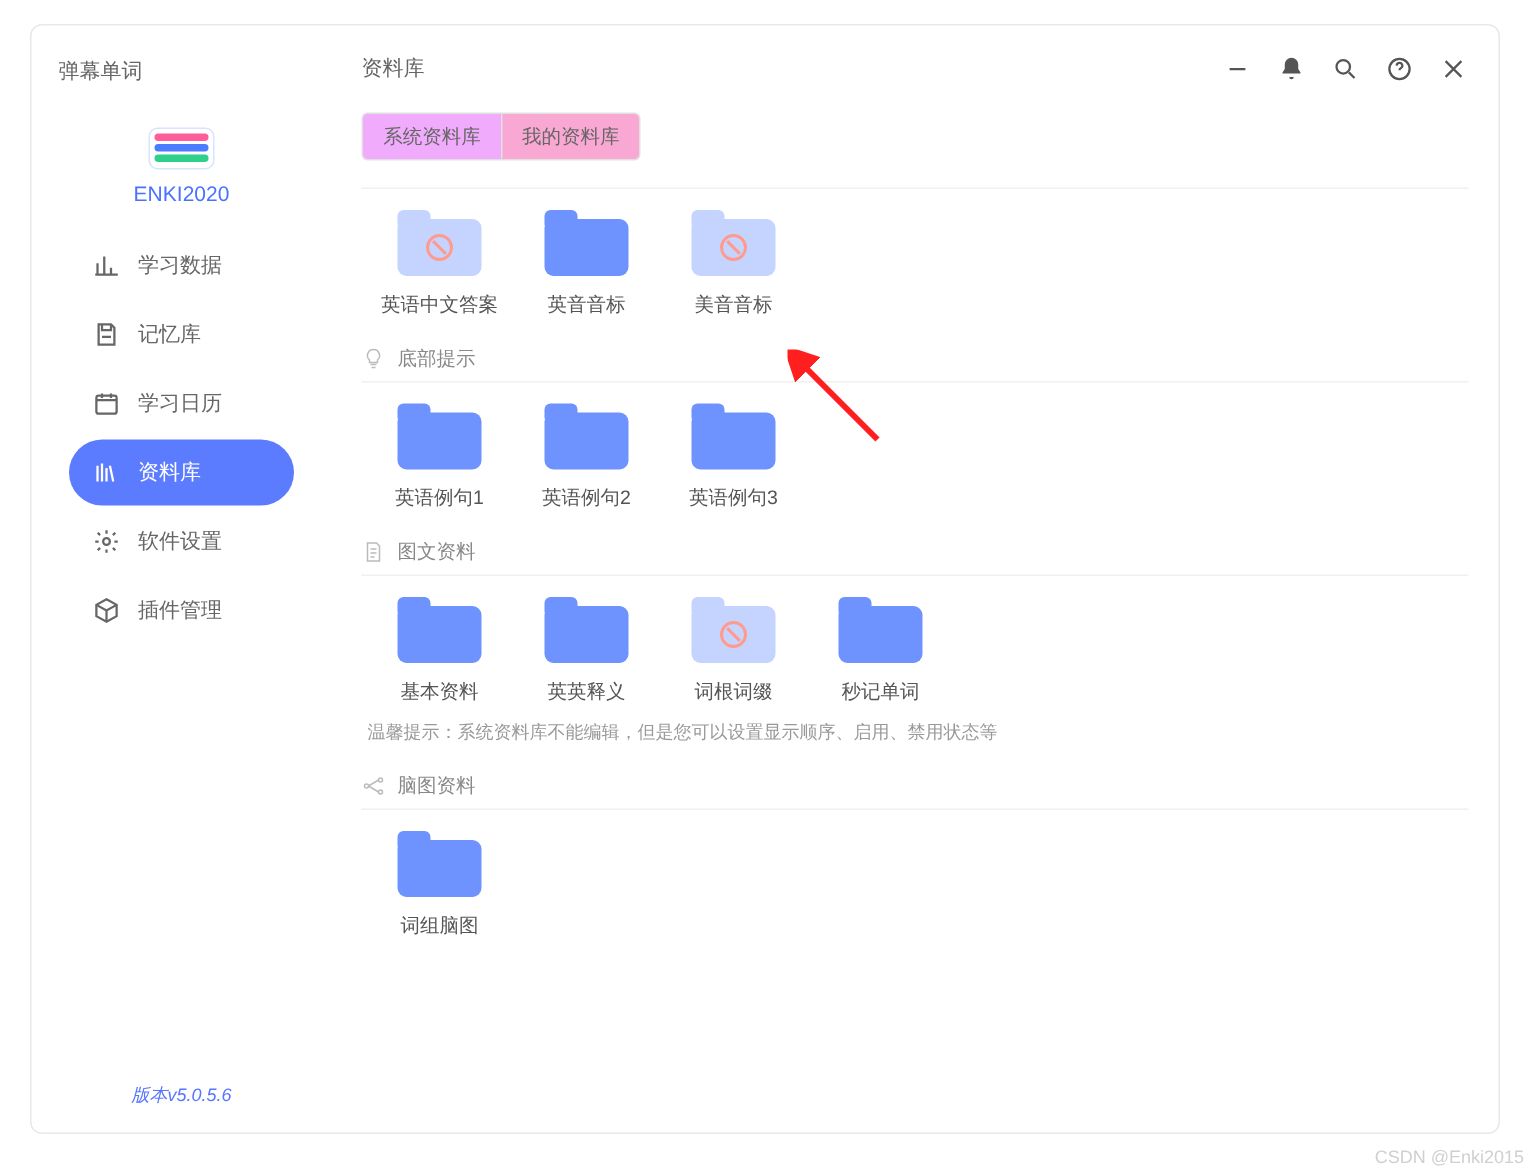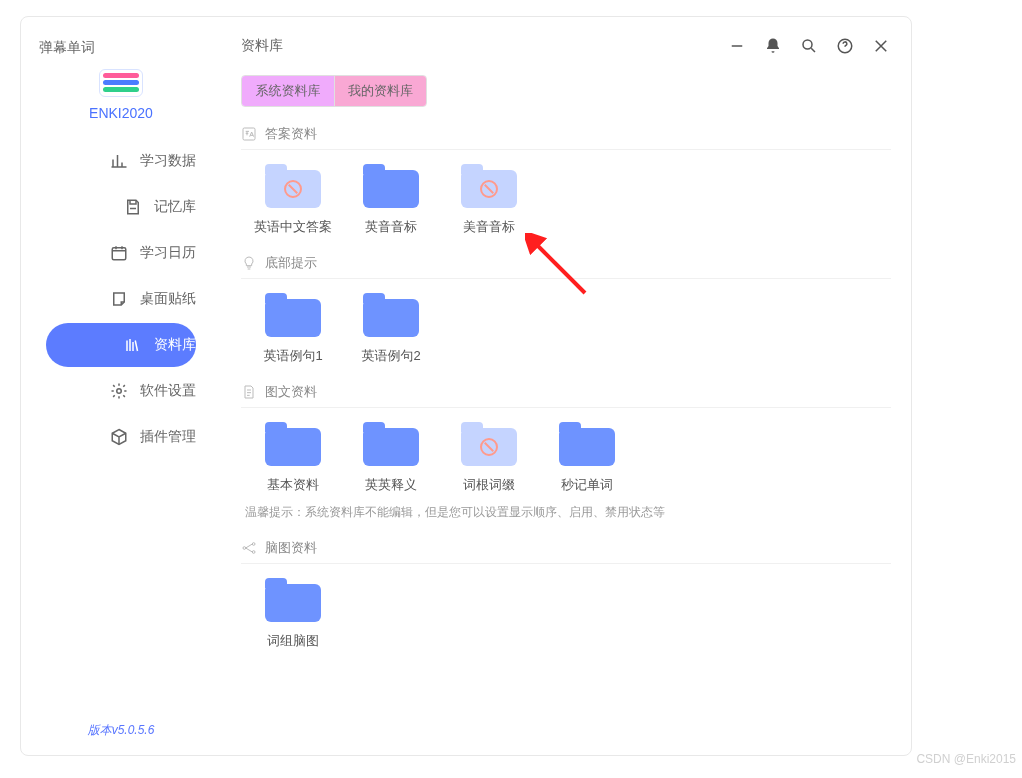--- a/index.html
+++ b/index.html
@@ -7,41 +7,42 @@
   font-family: "Microsoft YaHei", "PingFang SC", sans-serif;
   background: #fff;
   width: 1022px;
   height: 778px;
   overflow: hidden;
   position: relative;
 }
 .window {
   position: absolute;
   top: 16px; left: 20px;
-  width: 892px; height: 740px;
+  width: 980px; height: 740px;
   background: #fff;
   border: 1px solid #e8e8e8;
   border-radius: 8px;
   display: flex;
 }
 
 .sidebar {
   width: 200px;
   display: flex;
   flex-direction: column;
   align-items: center;
   padding-top: 8px;
 }
 .app-title {
   font-size: 14px;
   color: #666;
   padding: 14px 0 12px 18px;
   align-self: flex-start;
 }
 .logo-block {
+  margin-top: 16px;
   display: flex;
   flex-direction: column;
   align-items: center;
 }
 .logo {
   width: 44px; height: 28px;
   border: 1px solid #d9e3ff;
   border-radius: 6px;
   padding: 3px;
   display: flex; flex-direction: column; gap: 2px;
@@ -64,21 +65,20 @@
 .nav-item {
   width: 150px;
   height: 44px;
   display: flex; align-items: center;
   gap: 12px;
   padding-left: 16px;
   color: #666;
   font-size: 14px;
   border-radius: 22px;
   cursor: pointer;
-  justify-content: flex-end;
 }
 .nav-item.active {
   background: #5c7cff;
   color: #fff;
 }
 .nav-ico { width: 18px; height: 18px; display:flex;align-items:center;justify-content:center; flex-shrink:0;}
 .nav-ico svg { width: 18px; height: 18px; }
 .version {
   margin-top: auto;
   margin-bottom: 16px;
@@ -159,21 +159,21 @@
 .hint{
   font-size:12px; color:#999; margin-top:10px; padding-left:4px;
 }
 
 .arrow {
   position:absolute;
   top: 216px; left: 304px;
   pointer-events:none;
 }
 .watermark{
-  position:absolute; right:6px; bottom:12px;
+  position:absolute; right:6px; bottom:0;
   font-size:12px; color:#d0d0d0;
 }
 </style>
 </head>
 <body>
 
 <div class="window">
 
   <div class="sidebar">
     <div class="app-title">弹幕单词</div>
@@ -209,29 +209,20 @@
       <div class="nav-item">
         <span class="nav-ico">
           <svg viewBox="0 0 24 24" fill="none" stroke="currentColor" stroke-width="2">
               <rect x="3" y="5" width="18" height="16" rx="2"></rect>
               <path d="M3 9h18M8 3v4M16 3v4"></path>
             </svg>
         </span>
         <span>学习日历</span>
       </div>
 
-      <div class="nav-item">
-        <span class="nav-ico">
-          <svg viewBox="0 0 24 24" fill="none" stroke="currentColor" stroke-width="2">
-              <path d="M5 4h14v12l-4 4H5V4z"></path>
-              <path d="M15 20v-4h4"></path>
-            </svg>
-        </span>
-        <span>桌面贴纸</span>
-      </div>
 
       <div class="nav-item active">
         <span class="nav-ico">
           <svg viewBox="0 0 24 24" fill="none" stroke="currentColor" stroke-width="2">
               <path d="M4 20V6M8 20V4M12 20V8M18 20l-3-14"></path>
             </svg>
         </span>
         <span>资料库</span>
       </div>
 
@@ -292,29 +283,20 @@
           </span>
       </div>
     </div>
 
     <div class="tabs">
       <div class="tab active">系统资料库</div>
       <div class="tab">我的资料库</div>
     </div>
 
     <div class="section">
-      <div class="sec-head">
-        <span class="sec-ico">
-            <svg viewBox="0 0 24 24" fill="none" stroke="currentColor" stroke-width="1.5">
-              <rect x="3" y="3" width="18" height="18" rx="2"></rect>
-              <path d="M7 8h5M9 8v6M7 11h4M13 16l3-7 3 7M14 14h4"></path>
-            </svg>
-          </span>
-        <span>答案资料</span>
-      </div>
       <hr class="sec-divider">
       <div class="folders">
         <div class="folder light">
           <div class="folder-ico">
               <div class="ftab"></div>
               <div class="fbody"></div>
               <div class="forbid"></div>
             </div>
           <div class="folder-label">英语中文答案</div>
         </div>
@@ -353,20 +335,27 @@
               <div class="fbody"></div>
             </div>
           <div class="folder-label">英语例句1</div>
         </div>
         <div class="folder blue">
           <div class="folder-ico">
               <div class="ftab"></div>
               <div class="fbody"></div>
             </div>
           <div class="folder-label">英语例句2</div>
+        </div>
+        <div class="folder blue">
+          <div class="folder-ico">
+              <div class="ftab"></div>
+              <div class="fbody"></div>
+            </div>
+          <div class="folder-label">英语例句3</div>
         </div>
       </div>
     </div>
 
     <div class="section">
       <div class="sec-head">
         <span class="sec-ico">
             <svg viewBox="0 0 24 24" fill="none" stroke="currentColor" stroke-width="1.5">
               <path d="M6 3h9l3 3v15H6V3z"></path>
               <path d="M9 9h6M9 13h6M9 17h4"></path>

